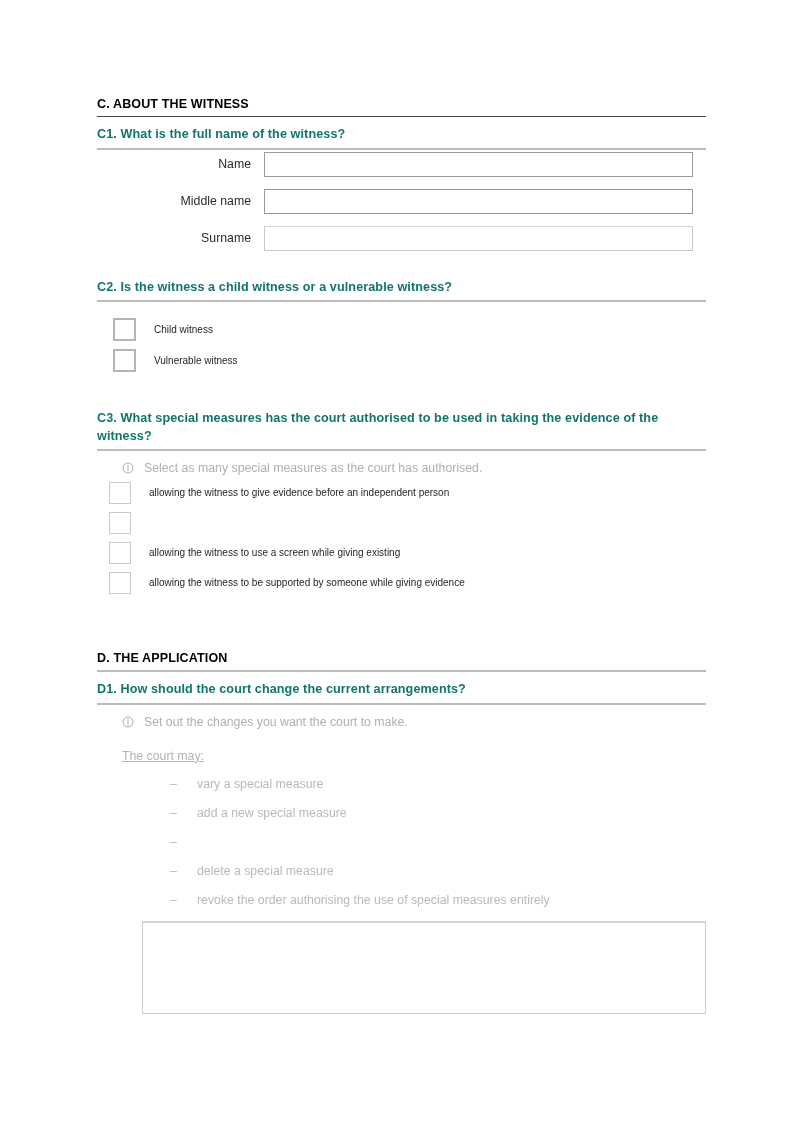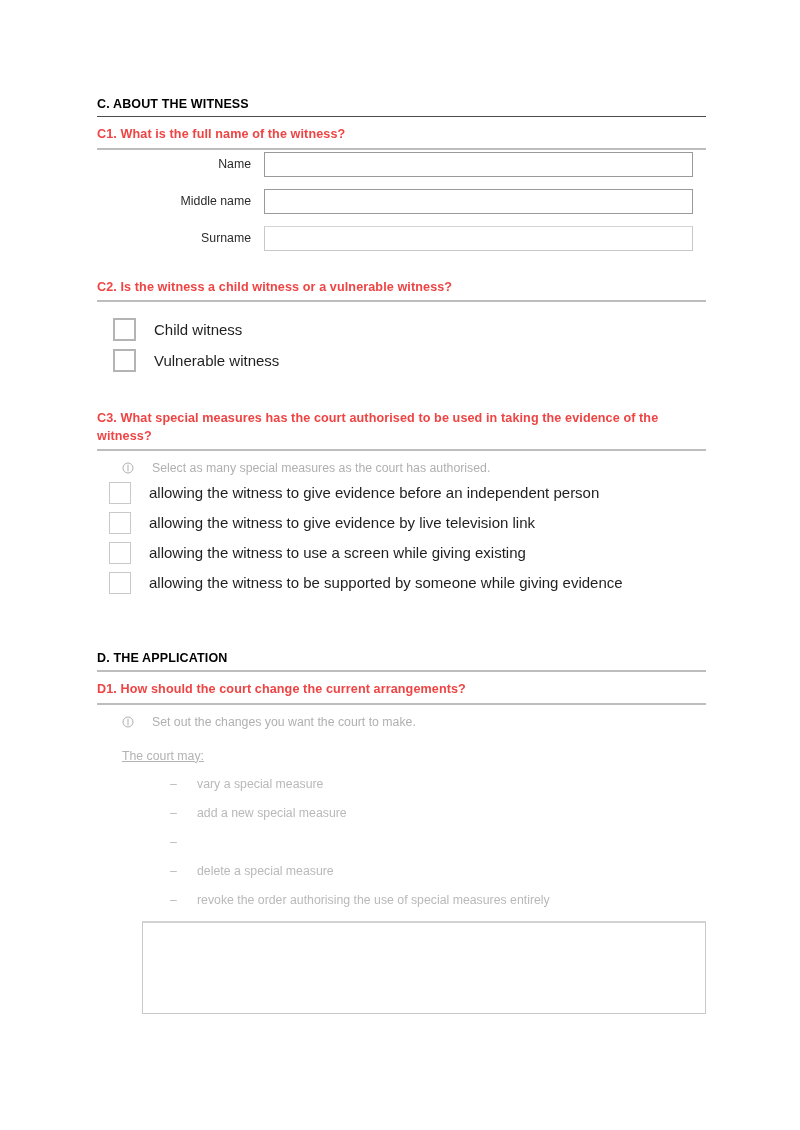--- a/index.html
+++ b/index.html
@@ -52,21 +52,21 @@
     height: 2px;
     background: #bdbdbd;
     width: 100%;
     margin: 0;
   }
 
   
   .question {
     font-size: 12.6px;
     font-weight: bold;
-    color: #ef4444;
+    color: #0f766e;
     line-height: 17.5px;
     letter-spacing: 0.1px;
     padding-bottom: 4px;
   }
 
   
   .fields {
     margin-top: 2px;
   }
   .field-row {
@@ -120,41 +120,40 @@
     border: 2px solid #b4b4b4;
     background: #ffffff;
     flex: 0 0 auto;
   }
   .cbox.thin {
     border: 1px solid #c9c9c9;
     width: 22px;
     height: 22px;
   }
   .check-label {
-    font-size: 15px;
+    font-size: 10px;
     color: #1f1f1f;
     line-height: 16px;
     padding-left: 18px;
     white-space: nowrap;
   }
 
   .indent-c2 { padding-left: 16px; }
   .indent-c3 { padding-left: 12px; }
 
   
   .hint {
     display: flex;
     align-items: flex-start;
     color: #b0b0b0;
     font-size: 12.3px;
     line-height: 16px;
     padding-left: 25px;
     margin-top: 9px;
     margin-bottom: 6px;
-    gap: 8px;
   }
   .hint-icon {
     flex: 0 0 auto;
     width: 12px;
     height: 12px;
     margin-right: 10px;
     margin-top: 2px;
     color: #b0b0b0;
   }
   .hint-icon svg { display: block; }
@@ -287,21 +286,20 @@
 
         <div class="indent-c3">
 
           <div class="check-row tight">
             <span class="cbox thin"></span>
             <span class="check-label">allowing the witness to give evidence before an independent person</span>
           </div>
 
           <div class="check-row tight">
             <span class="cbox thin"></span>
-            <span class="check-label">allowing the witness to give evidence by live television link</span>
           </div>
 
           <div class="check-row tight">
             <span class="cbox thin"></span>
             <span class="check-label">allowing the witness to use a screen while giving existing</span>
           </div>
 
           <div class="check-row tight">
             <span class="cbox thin"></span>
             <span class="check-label">allowing the witness to be supported by someone while giving evidence</span>

